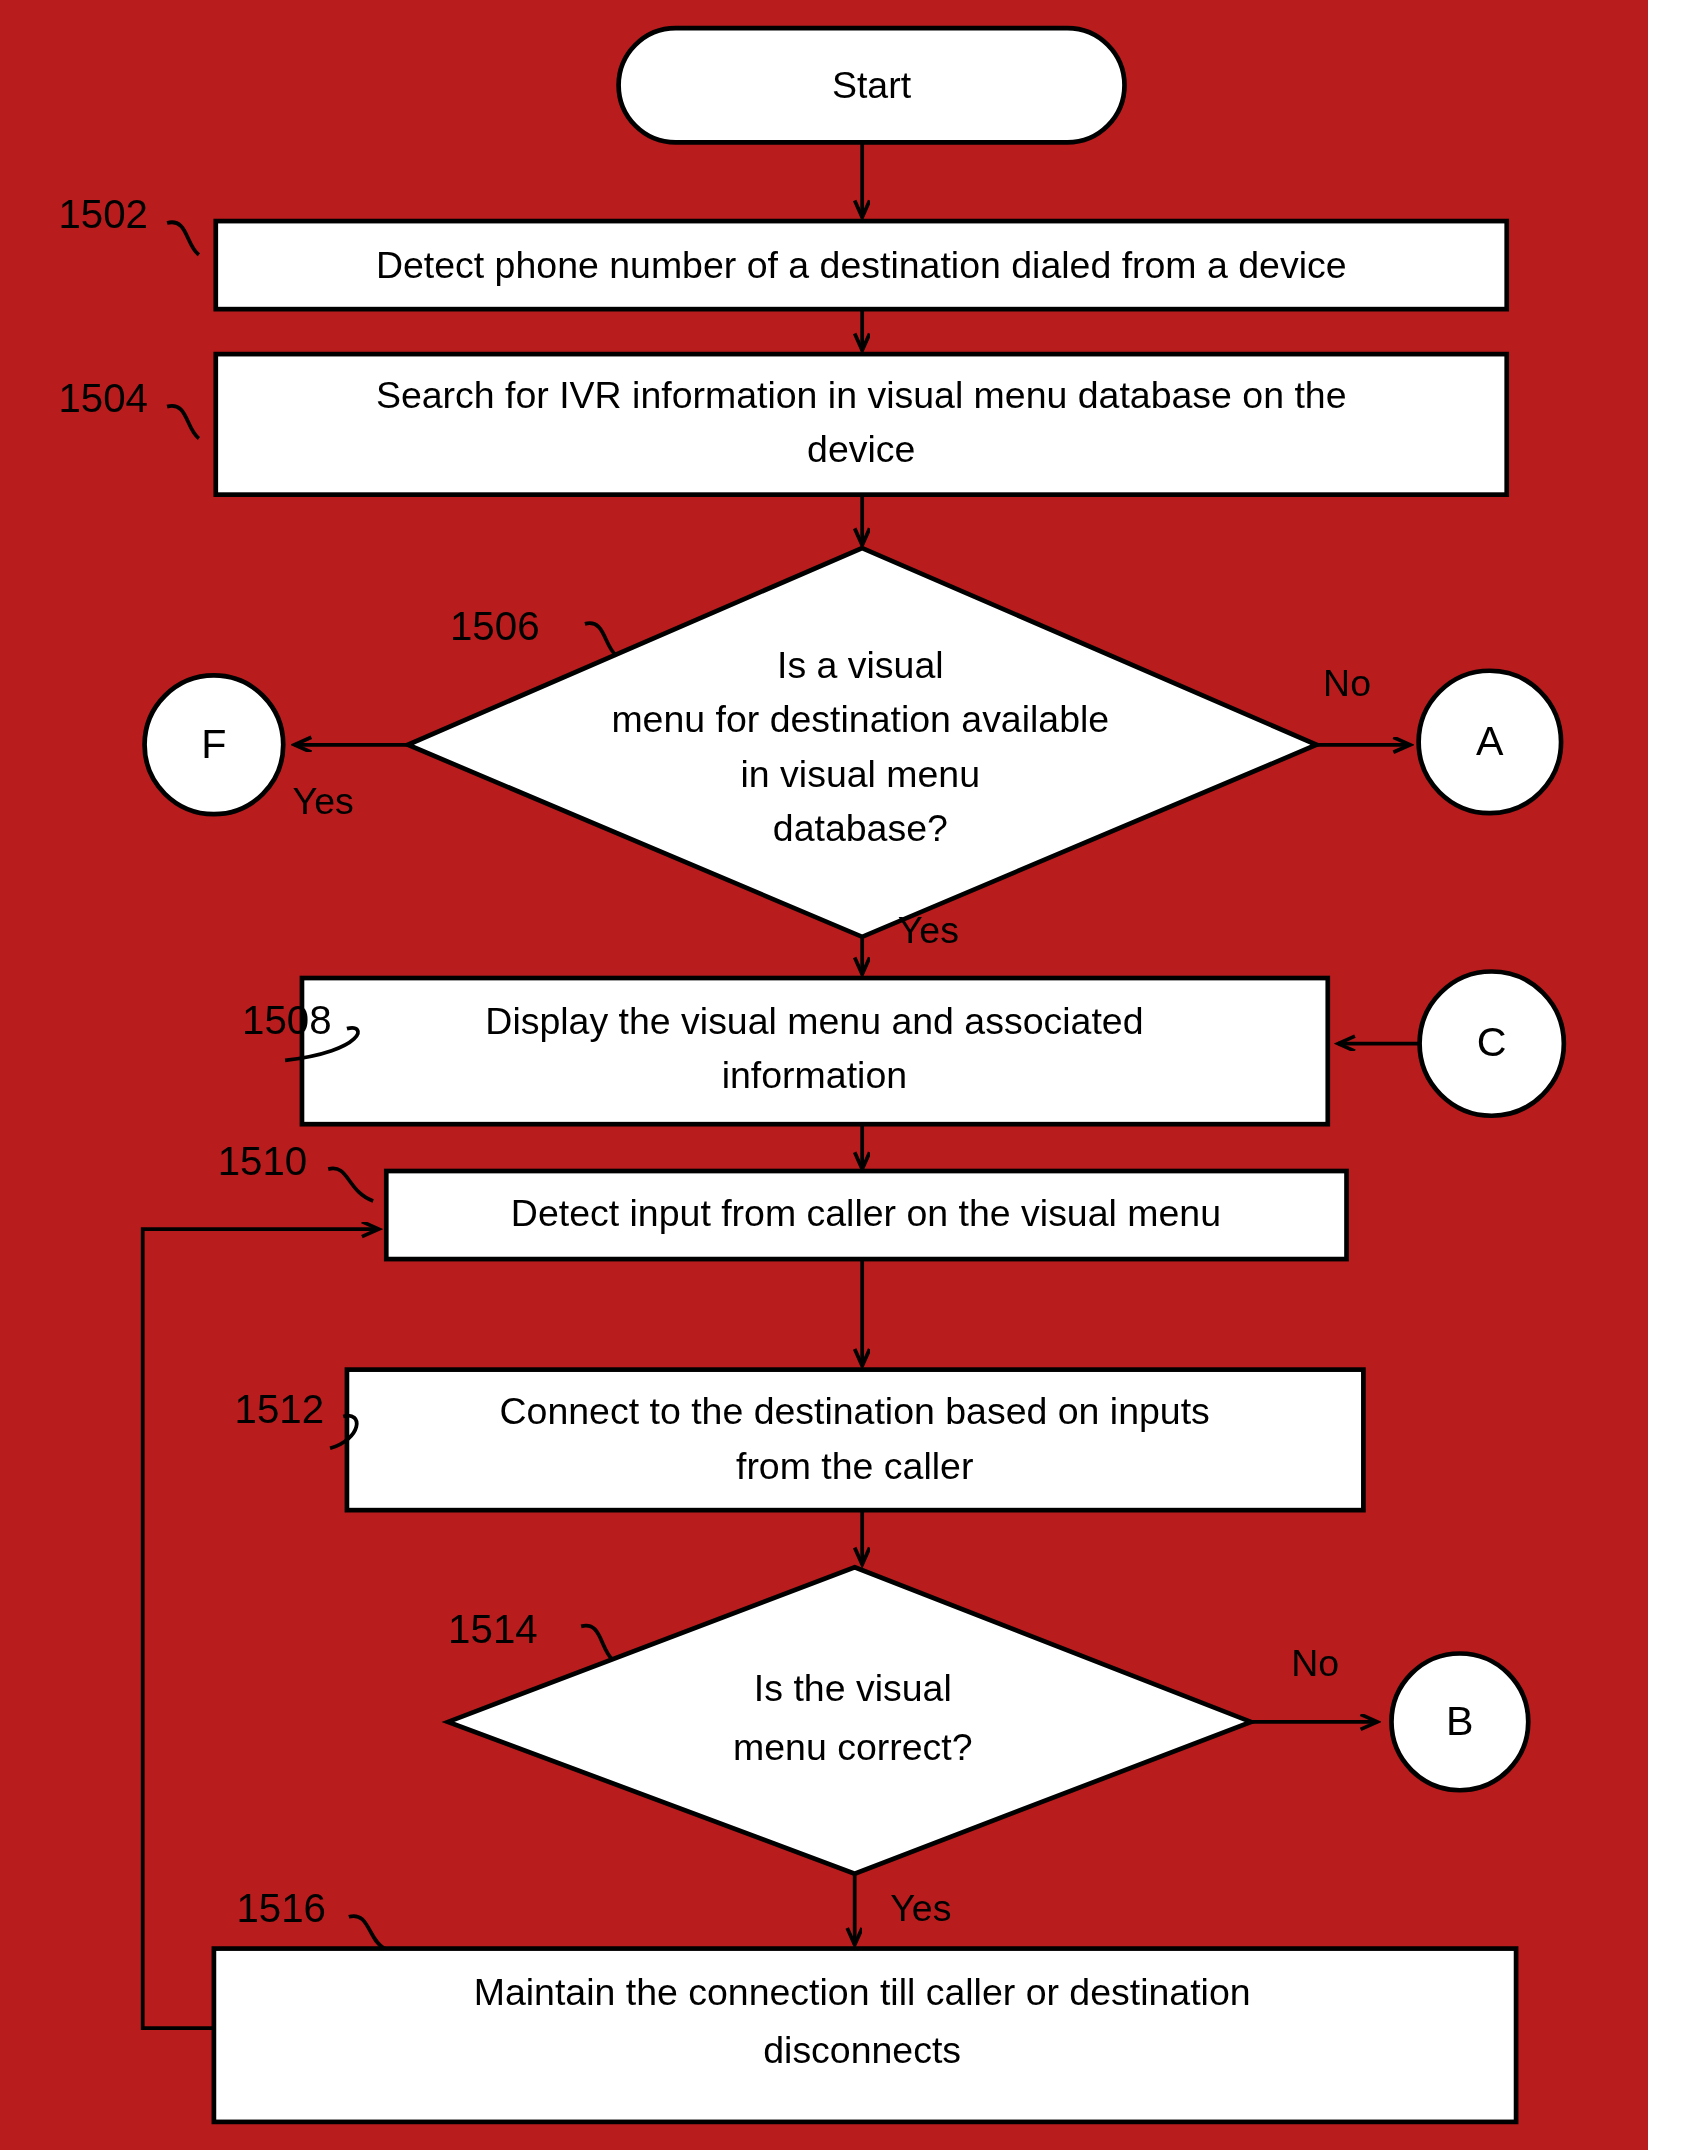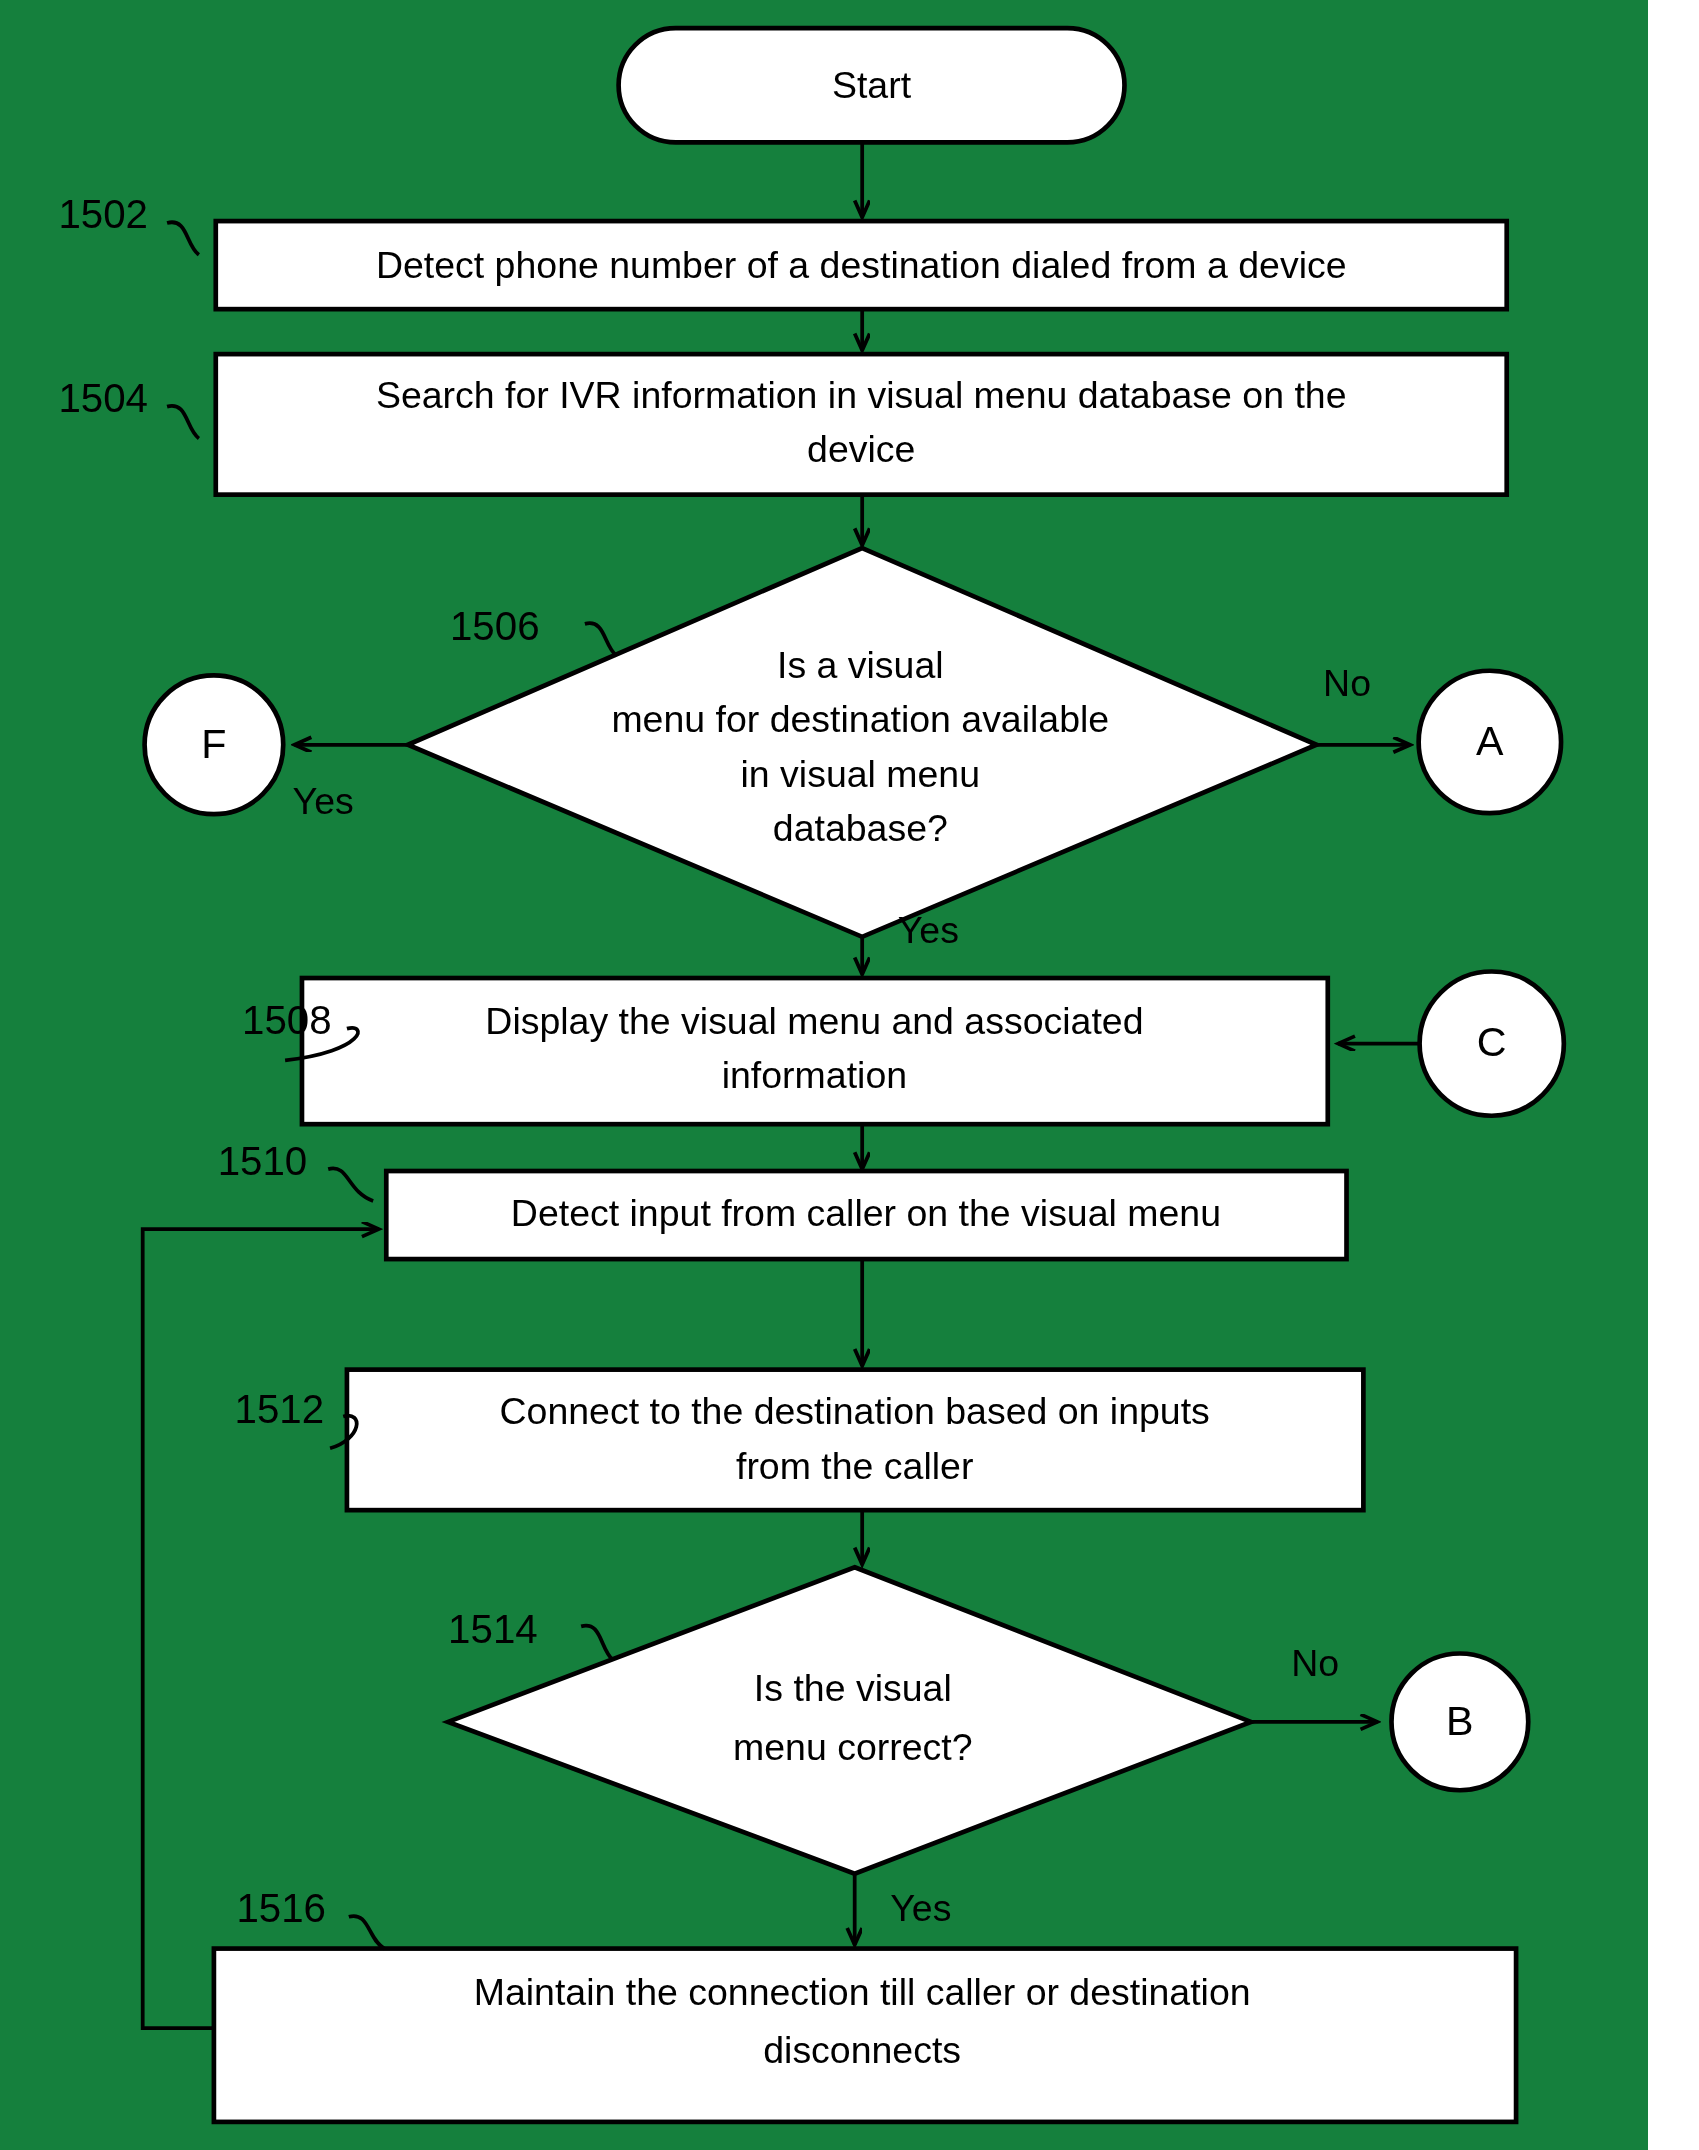--- a/index.html
+++ b/index.html
@@ -7,21 +7,21 @@
     padding: 0;
     background: #ffffff;
   }
   body {
     font-family: "Liberation Sans", sans-serif;
   }
   #flowchart-root {
     position: relative;
     width: 1648px;
     height: 2150px;
-    background: #15803d;
+    background: #b91c1c;
     overflow: hidden;
   }
   #flow-svg {
     position: absolute;
     top: 0;
     left: 0;
     width: 1700px;
     height: 2150px;
   }
   .node-text {

